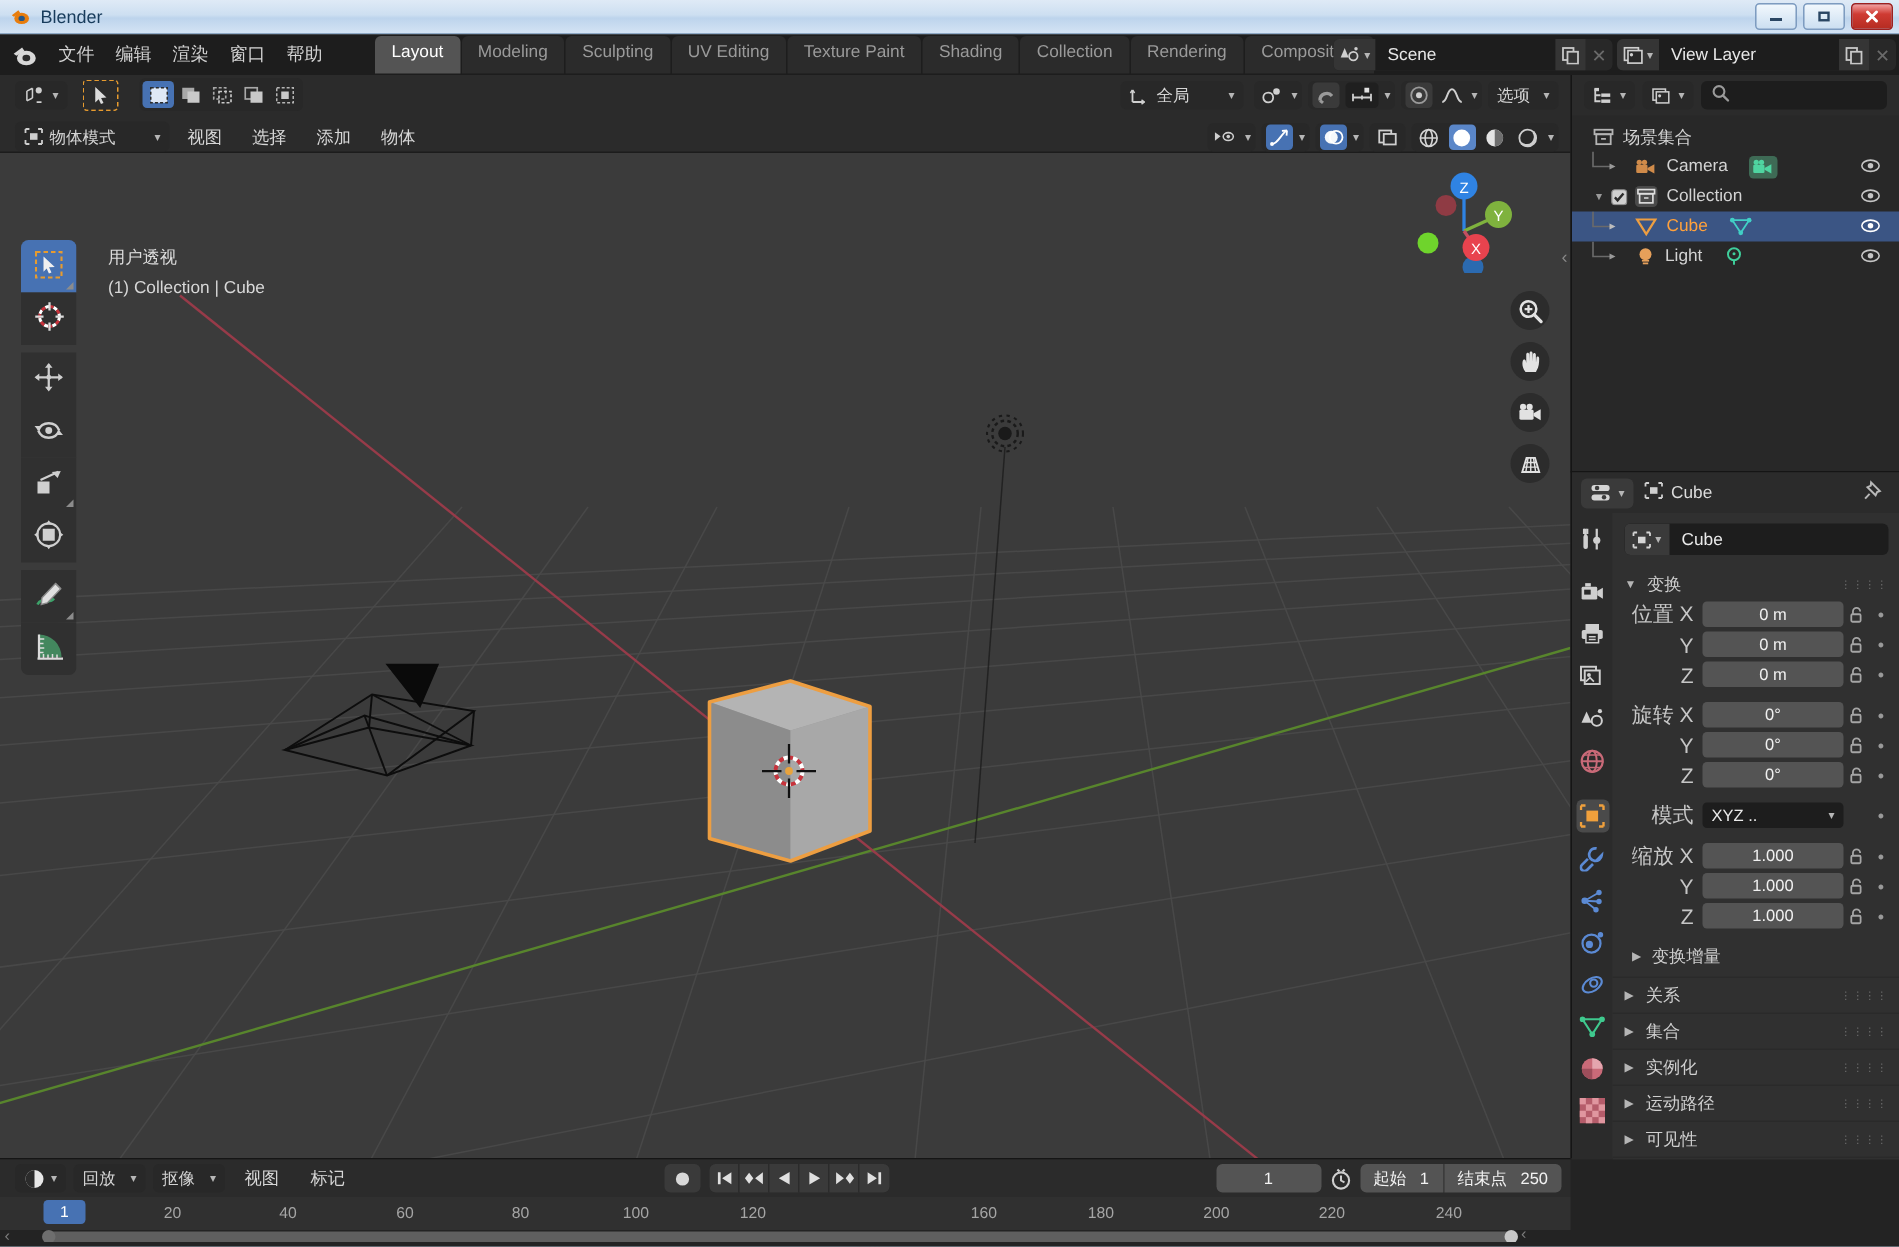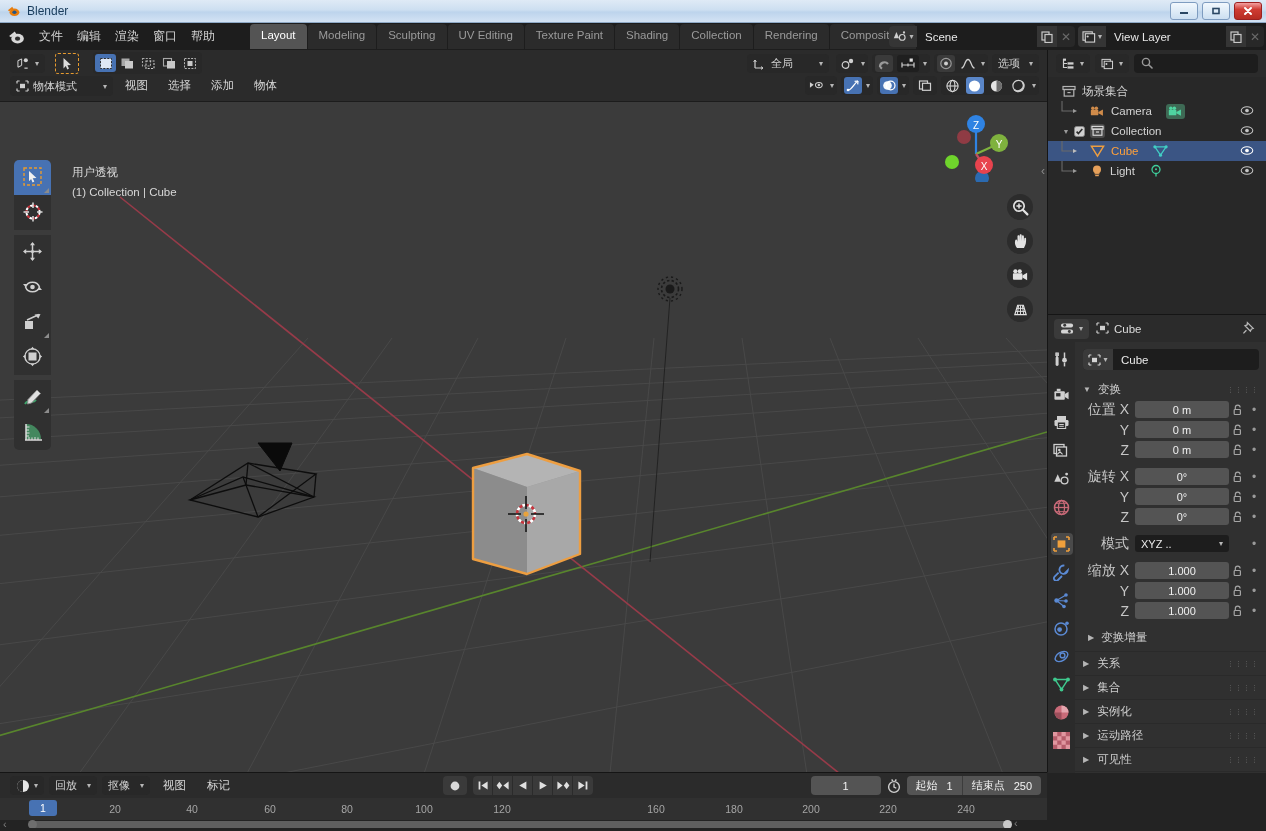--- a/index.html
+++ b/index.html
@@ -78,21 +78,21 @@
   
   #viewport-area{
     position:absolute; left:0; top:27px; width:1047px; height:722px; background:#393939;
   }
   #vp-header{
     position:absolute; left:0; top:0; width:1047px; height:26px; background:#2b2b2b;
     display:flex; align-items:center; padding-left:10px; gap:4px;
   }
   #vp-header2{
     position:absolute; left:0; top:26px; width:1047px; height:26px; background:#2b2b2b;
-    display:flex; align-items:flex-start; padding-left:10px; gap:4px;
+    display:flex; align-items:flex-end; padding-left:10px; gap:4px;
     border-bottom:1px solid #1c1c1c;
   }
   .hbtn{
     height:19px; background:#282828; border-radius:4px; display:flex; align-items:center;
     padding:0 6px; gap:4px; color:#d4d4d4; font-size:11px;
   }
   .hbtn.grp{ background:#282828; padding:0 3px; }
   .mini{ width:18px; height:17px; border-radius:3px; display:flex; align-items:center; justify-content:center; }
   .mini.on{ background:#4772b3; }
   .mini.on2{ background:#5a86c8; }

